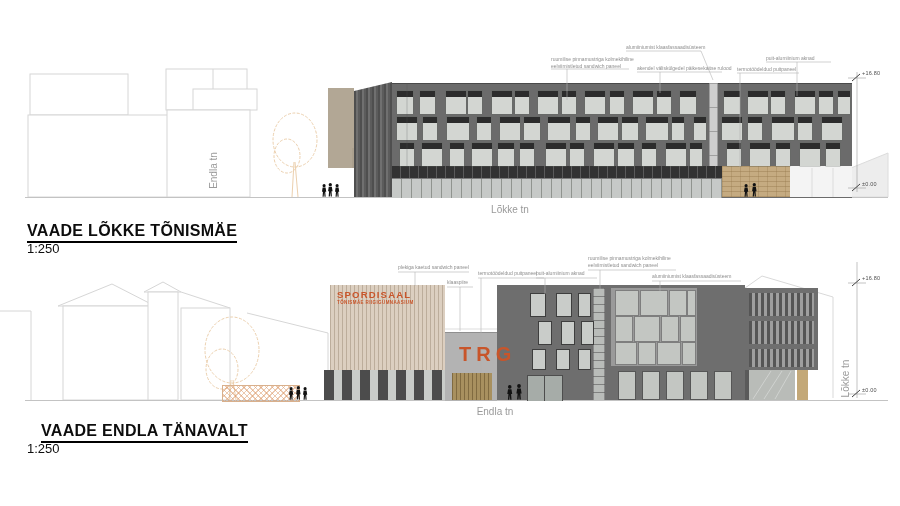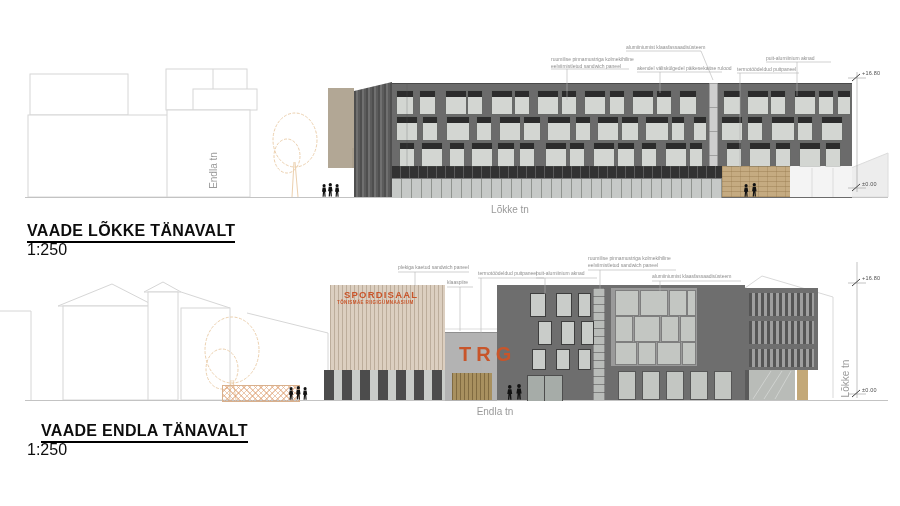--- a/index.html
+++ b/index.html
@@ -9,21 +9,21 @@
   #bg{z-index:0;} #fg{z-index:3;}
   .block{position:absolute;z-index:1;}
   .ovl{position:absolute;z-index:2;}
   .txt{position:absolute;z-index:4;}
   .anno{font-size:5px;line-height:1.3;color:#8e8e8e;white-space:pre-line;}
   .lvl{font-size:5.5px;color:#4e4e4e;letter-spacing:.2px;}
   .street{font-size:10px;color:#9a9a9a;}
   .vstreet{font-size:10px;color:#9a9a9a;width:60px;text-align:center;transform:rotate(-90deg);}
   .title{font-size:16px;font-weight:bold;color:#0d0d0d;letter-spacing:.3px;
          border-bottom:2px solid #000;padding-bottom:1px;}
-  .scale{font-size:16px;color:#0d0d0d;}
+  .scale{font-size:13px;color:#0d0d0d;}
   .sign1{font-size:9.5px;font-weight:bold;letter-spacing:1.2px;color:#c8552a;}
   .sign2{font-size:4.5px;font-weight:bold;letter-spacing:.4px;color:#c8552a;}
   .logo{font-size:20px;font-weight:bold;letter-spacing:5px;color:#c8552a;}
   
   .w-top{position:absolute;z-index:2;background:#d3d6d2;border-top:6px solid #2c2c2c;
          box-shadow:0 0 0 .5px rgba(100,105,100,.55);}
   .w-bot{position:absolute;z-index:2;background:#c9ccc9;border:1px solid #3e3e3e;}
   .w-grid{position:absolute;z-index:2;background:#c3c6c2;border:1px solid #7e7e7e;}
   .w-gnd{position:absolute;z-index:2;background:#c3c6c2;border:1px solid #565656;}
   
@@ -133,21 +133,21 @@
     <div class="txt anno" style="left:626px;top:44px">alumiiniumist klaasfassaadisüsteem</div>
     <div class="txt anno" style="left:737px;top:66px">termotöödeldud puitpaneel</div>
     <div class="txt anno" style="left:766px;top:55px">puit-alumiinium aknad</div>
 
     <div class="txt lvl" style="left:862px;top:70px">+16.80</div>
     <div class="txt lvl" style="left:862px;top:181px">±0.00</div>
 
     <div class="txt street" style="left:470px;top:204px;width:80px;text-align:center">Lõkke tn</div>
     <div class="txt vstreet" style="left:183px;top:165px">Endla tn</div>
 
-    <div class="txt title" style="left:27px;top:222px">VAADE LÕKKE TÄNAVALT</div>
+    <div class="txt title" style="left:27px;top:222px">VAADE LÕKKE TÕNISMÄE</div>
     <div class="txt scale" style="left:27px;top:241px">1:250</div>
   </section>
 
   <section>
     <div class="block" id="b-wood"></div>
     <div class="block" id="b-colon"></div>
     <div class="block" id="b-recess"></div>
     <div class="block" id="b-dark"></div>
     <div class="block" id="b-glazebg"></div>
     <div class="ovl" id="b-strip"></div>
@@ -155,21 +155,21 @@
     <div class="ovl" id="b-doors"></div>
     <div class="block" id="b-slatblock"></div>
     <div class="slatband" style="top:293px;height:23px"></div>
     <div class="slatband" style="top:321px;height:23px"></div>
     <div class="slatband" style="top:349px;height:18px"></div>
     <div class="ovl" id="b-slatglass"></div>
     <div class="ovl" id="b-woodstrip"></div>
     <div class="ovl" id="b-corner"></div>
     <div class="block" id="b-hatch"></div>
 
-    <div class="txt sign1" style="left:344px;top:289px">SPORDISAAL</div>
+    <div class="txt sign1" style="left:337px;top:289px">SPORDISAAL</div>
     <div class="txt sign2" style="left:337px;top:300px">TÕNISMÄE RIIGIGÜMNAASIUM</div>
     <div class="txt logo" style="left:459px;top:343px">TRG</div>
 
     <div class="txt anno" style="left:398px;top:264px">plekiga kaetud sandwich paneel</div>
     <div class="txt anno" style="left:447px;top:279px">klaaspiire</div>
     <div class="txt anno" style="left:478px;top:270px">termotöödeldud puitpaneel</div>
     <div class="txt anno" style="left:536px;top:270px">puit-alumiinium aknad</div>
     <div class="txt anno" style="left:588px;top:255px">ruumilise pinnamustriga kolmekihiline
 eelviimistletud sandwich paneel</div>
     <div class="txt anno" style="left:652px;top:273px">alumiiniumist klaasfassaadisüsteem</div>

